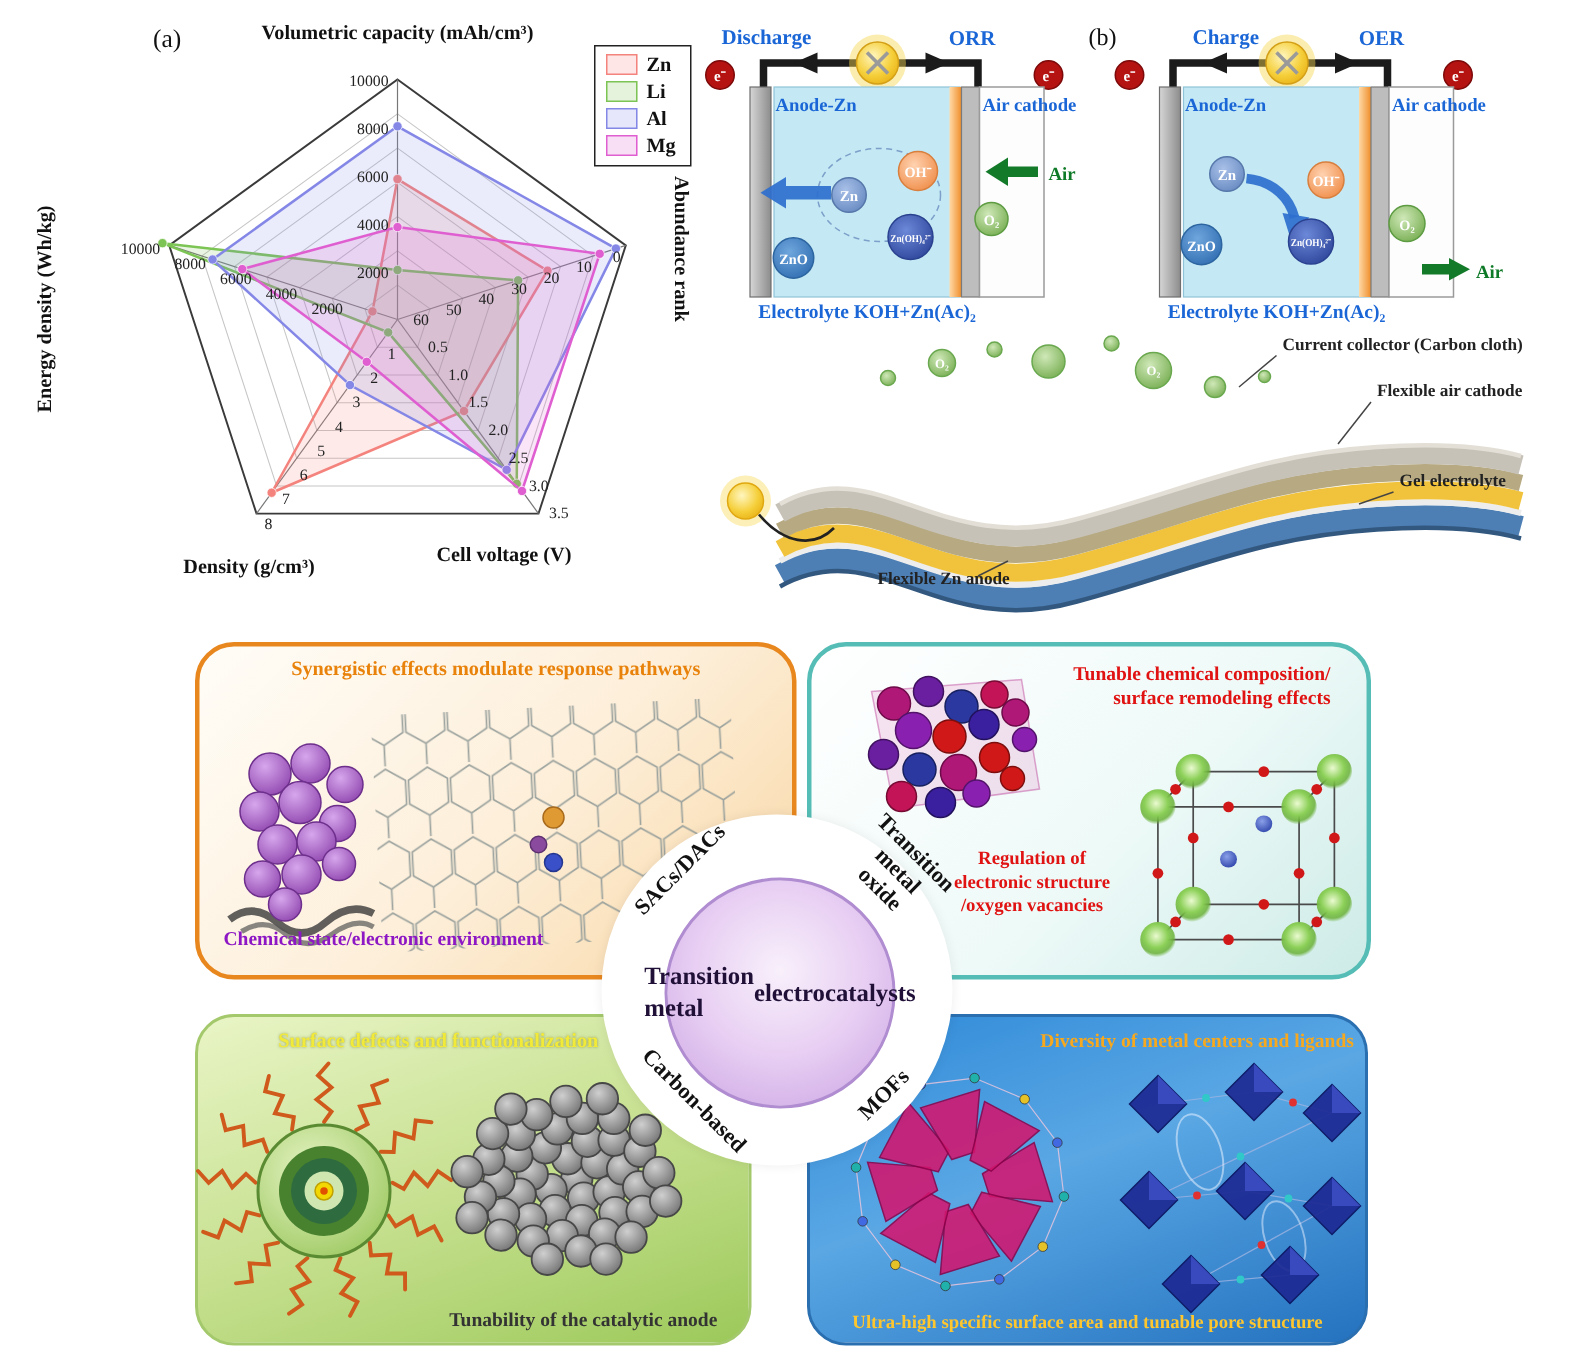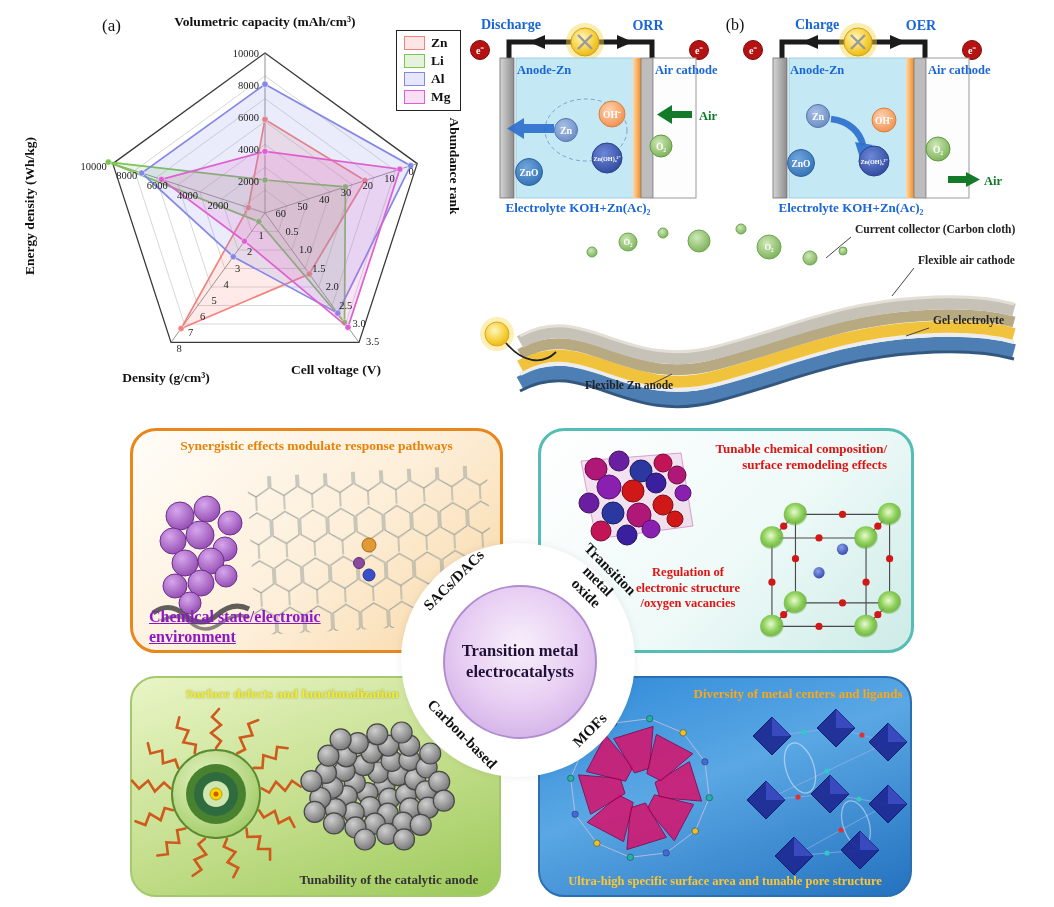--- a/index.html
+++ b/index.html
@@ -18,49 +18,49 @@
   .tag{font-size:17px;color:#111;}
   
   #legend{position:absolute;left:396px;top:30px;background:#fff;border:1.4px solid #222;
           padding:4px 9px 5px 7px;display:flex;flex-direction:column;gap:2px;z-index:6;}
   .leg-row{display:flex;align-items:center;gap:6px;}
   .leg-sw{width:19px;height:12px;border:1.6px solid;display:inline-block;}
   .leg-name{font-weight:bold;font-size:13.5px;color:#111;}
   
   .quad{position:absolute;border-radius:26px;z-index:1;}
   #q-sacs{left:130px;top:428px;width:367px;height:219px;border:3px solid #e8871e;
-          background:linear-gradient(135deg,#fffdf8 0%,#fdeed8 55%,#f8d6a2 100%);}
+          background:linear-gradient(135deg,#fffdf8 0%,#fdeed8 55%,#f8d6a2 100%);padding-left:28px;}
   #q-oxide{left:538px;top:428px;width:370px;height:219px;border:3px solid #55bdb5;
           background:linear-gradient(135deg,#ffffff 0%,#eefaf8 55%,#cdebe7 100%);}
   #q-carbon{left:130px;top:676px;width:367px;height:217px;border:2px solid #a4c96c;
           background:linear-gradient(160deg,#e9f5c6 0%,#c3de8b 55%,#9cc95a 100%);}
   #q-mofs{left:538px;top:676px;width:370px;height:217px;border:2px solid #2a6fb0;
           background:linear-gradient(160deg,#2f8ad8 0%,#5aa7e4 45%,#2472bf 100%);}
   .q-title,.q-caption{position:absolute;font-weight:bold;line-height:1.25;z-index:2;}
   #t-sacs{left:0;right:0;top:7px;text-align:center;color:#e8820a;font-size:13.5px;}
-  #c-sacs{left:16px;bottom:3px;width:62%;color:#8d17c4;font-size:16px;text-decoration:underline;}
+  #c-sacs{left:16px;bottom:16px;width:62%;color:#8d17c4;font-size:13px;}
   #t-oxide{right:24px;top:10px;width:232px;text-align:right;color:#e01212;font-size:13px;}
   #c-oxide{left:72px;top:118px;width:150px;text-align:center;color:#e01212;font-size:12.5px;margin-top:16px;}
   #t-carbon{left:10px;top:8px;width:70%;text-align:right;color:#f2ea38;font-size:13.5px;
             text-shadow:0 0 2px rgba(90,90,0,.55);}
   #c-carbon{left:42%;bottom:7px;width:56%;text-align:center;color:#333;font-size:13px;}
   #t-mofs{left:33%;top:8px;width:65%;text-align:right;color:#f6a81e;font-size:13px;}
   #c-mofs{left:4%;bottom:5px;width:92%;text-align:center;color:#ffc62e;font-size:12.5px;}
   .abs-art{position:absolute;z-index:1;}
   
   #ring{position:absolute;left:401px;top:543px;width:234px;height:234px;border-radius:50%;
         background:#fff;box-shadow:0 0 8px rgba(0,0,0,.07);z-index:3;}
   .rot{position:absolute;font-weight:bold;font-size:15px;color:#111;text-align:center;z-index:4;
        line-height:1.12;}
   #lab-sacs{left:398px;top:572px;width:112px;transform:rotate(-45deg);}
   #lab-oxide{left:548px;top:556px;width:100px;transform:rotate(45deg);}
   #lab-carbon{left:402px;top:726px;width:120px;transform:rotate(45deg);}
   #lab-mofs{left:554px;top:722px;width:72px;transform:rotate(-45deg);}
   #center-circle{position:absolute;left:443px;top:585px;width:150px;height:150px;border-radius:50%;
-        border:2px solid #b08cd0;z-index:5;display:flex;flex-direction:column;align-items:center;
+        border:2px solid #b08cd0;z-index:5;display:flex;flex-direction:row;align-items:center;
         justify-content:center;
         background:radial-gradient(circle at 50% 40%,#f8f0fb 0%,#e8cff3 48%,#c9a2e2 100%);}
   .cc-line{font-weight:bold;font-size:16.5px;color:#201038;line-height:1.25;}
 </style>
 </head>
 <body>
 
 <div class="page">
 
   <div class="abs tag" style="left:102px;top:16px;">(a)</div>

